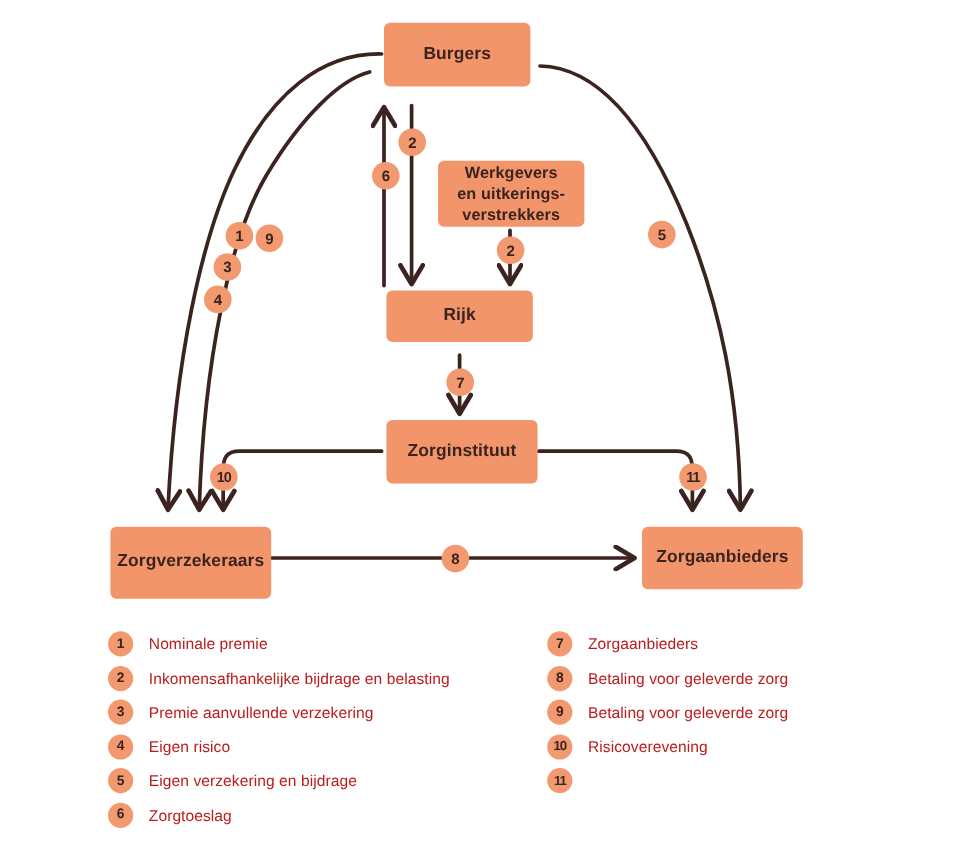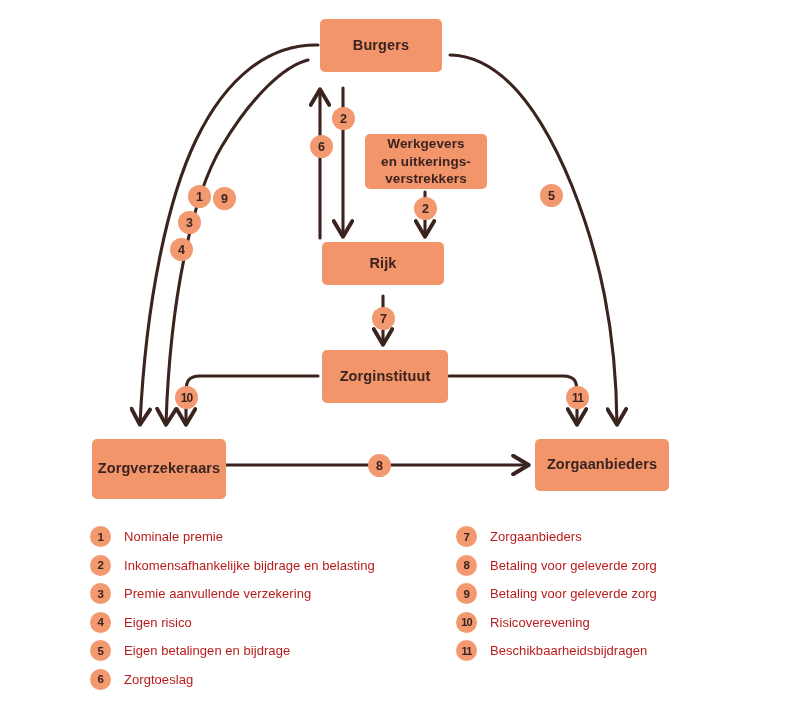--- a/index.html
+++ b/index.html
@@ -230,21 +230,21 @@
       <div class="legend-item">
         <span class="legend-badge">
             <span>4</span>
           </span>
         <span class="legend-label">Eigen risico</span>
       </div>
       <div class="legend-item">
         <span class="legend-badge">
             <span>5</span>
           </span>
-        <span class="legend-label">Eigen betalingen en bijdrage</span>
+        <span class="legend-label">Eigen verzekering en bijdrage</span>
       </div>
       <div class="legend-item">
         <span class="legend-badge">
             <span>6</span>
           </span>
         <span class="legend-label">Zorgtoeslag</span>
       </div>
     </div>
 
     <div class="legend-col" id="legend-col-right">
@@ -269,19 +269,18 @@
       <div class="legend-item">
         <span class="legend-badge wide">
             <span>10</span>
           </span>
         <span class="legend-label">Risicoverevening</span>
       </div>
       <div class="legend-item">
         <span class="legend-badge wide">
             <span>11</span>
           </span>
-        <span class="legend-label">Beschikbaarheidsbijdragen</span>
       </div>
     </div>
 
   </div>
 
 </div>
 
 </body></html>

